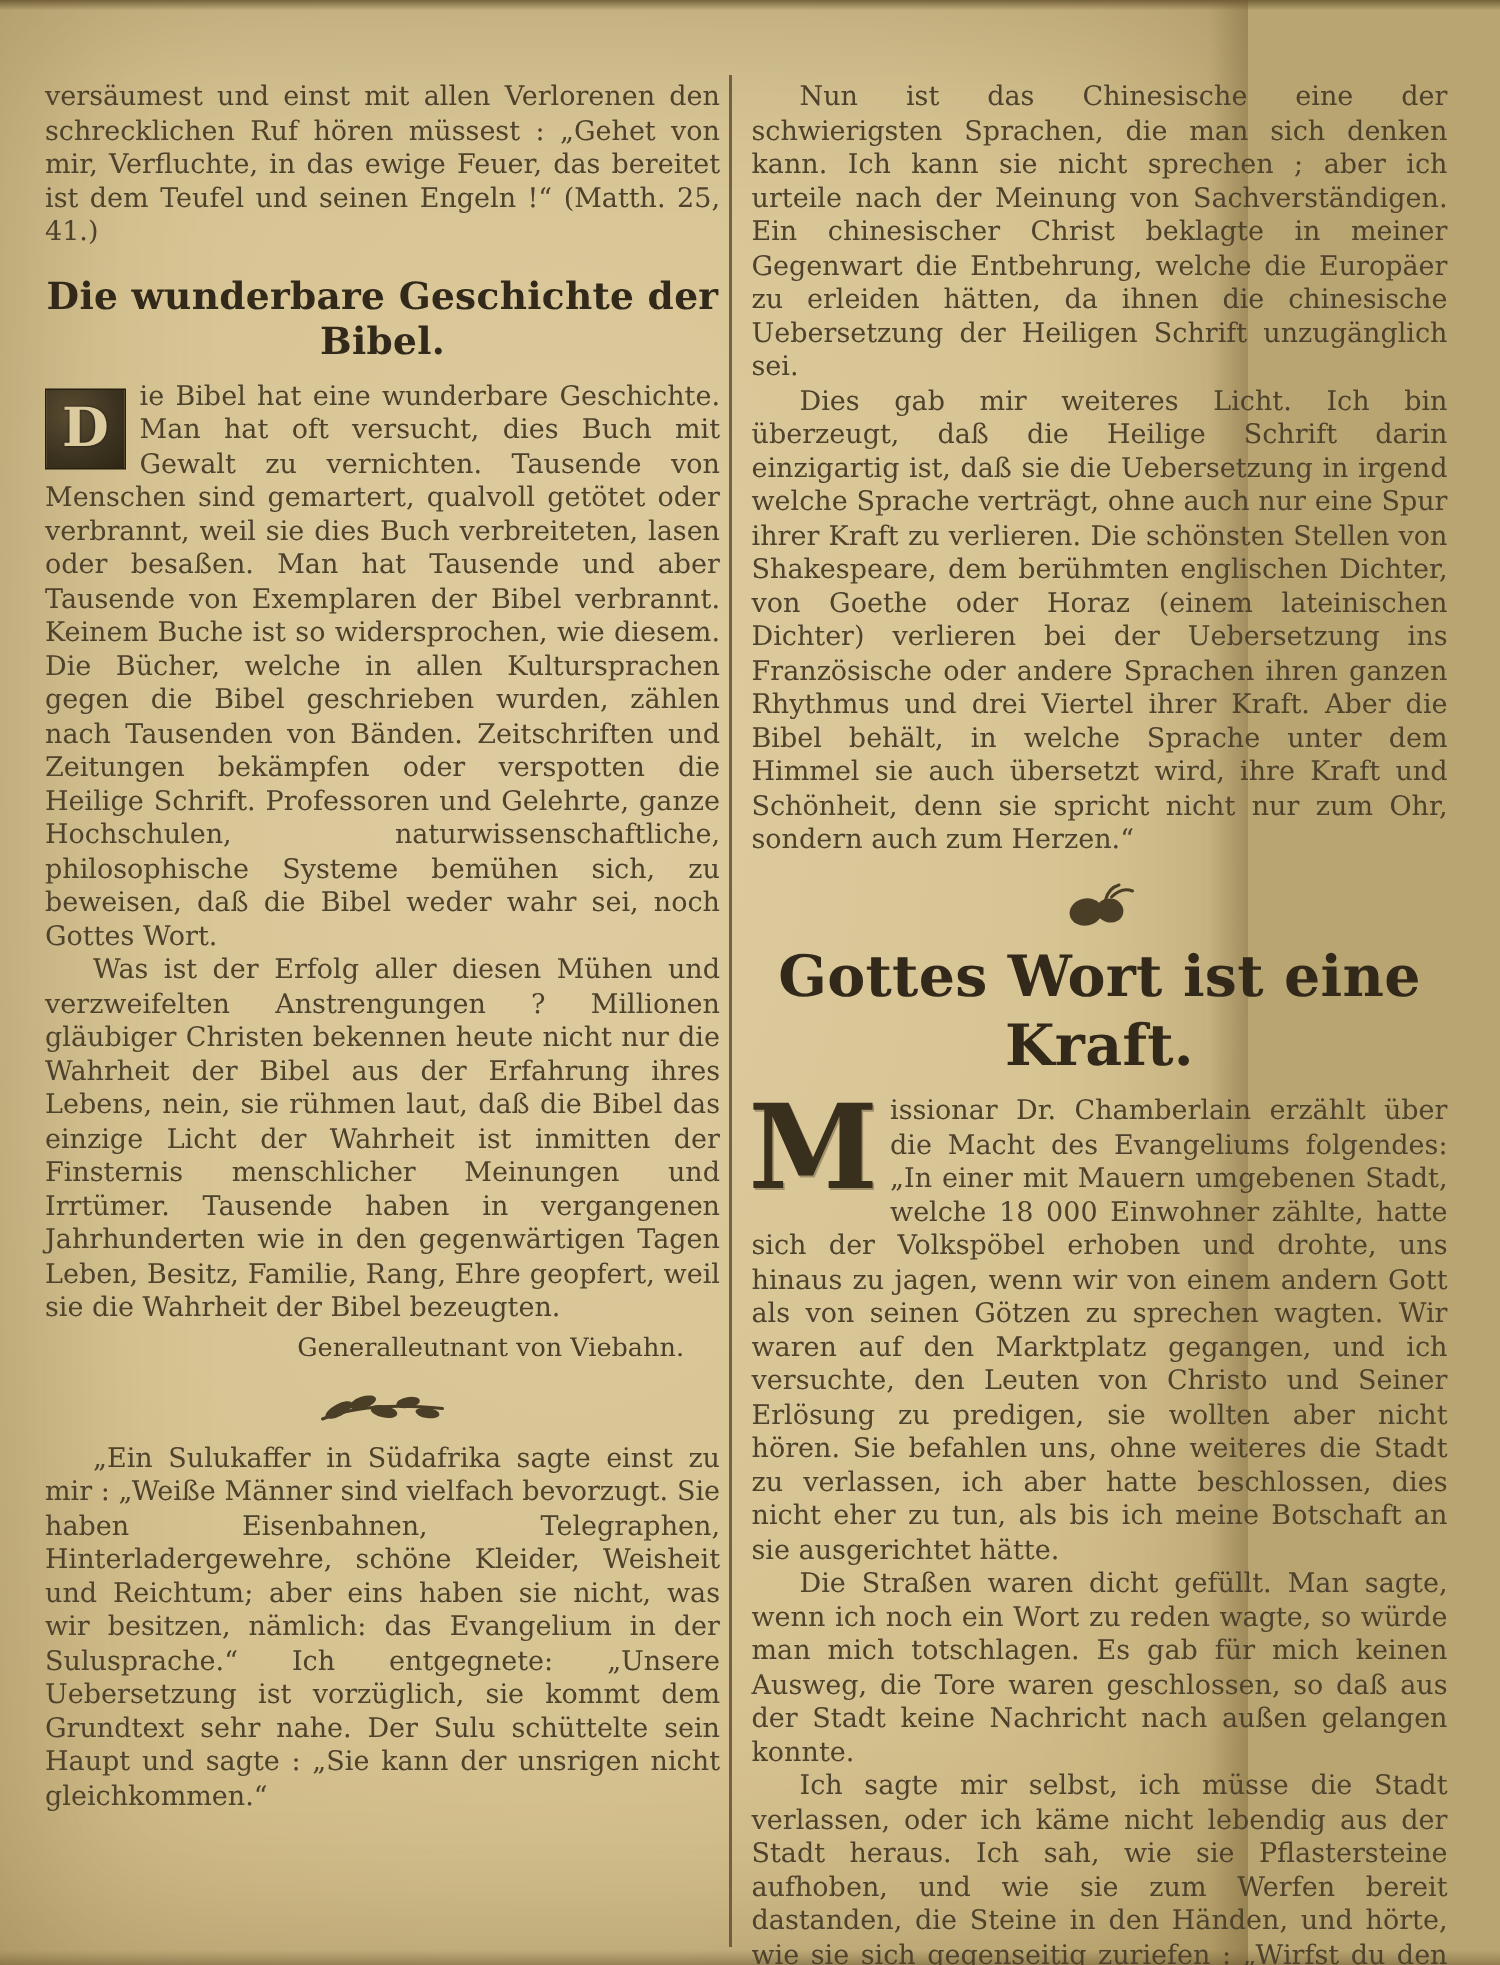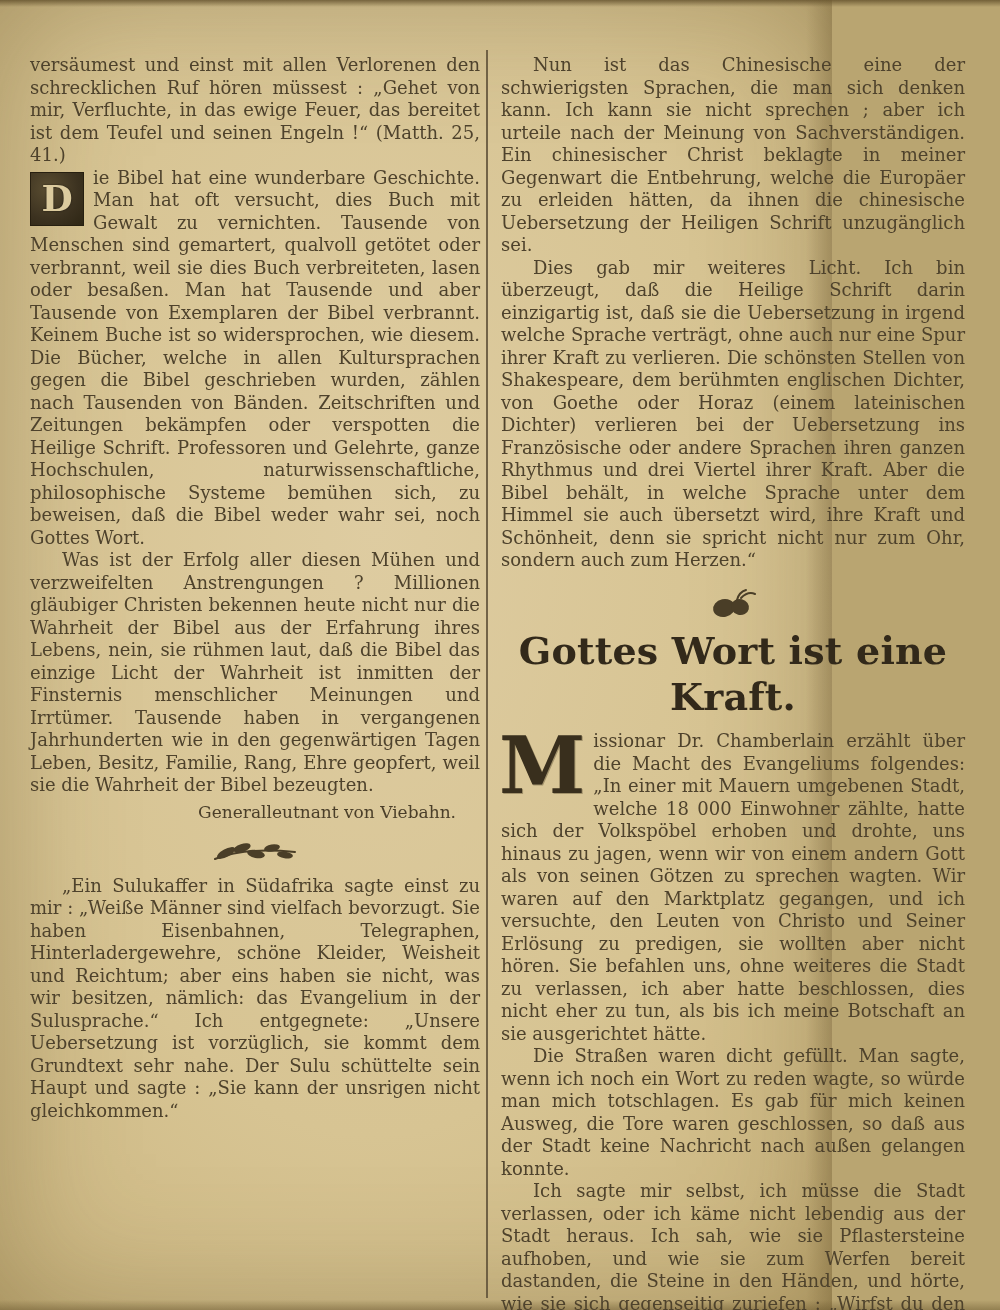--- a/index.html
+++ b/index.html
@@ -71,20 +71,21 @@
 
   <div class="edge-top"></div>
   <div class="edge-right"></div>
   <div class="edge-bottom"></div>
   <div class="divider"></div>
 
   <div class="col col-left">
 
     <p class="body-text">versäumest und einst mit allen Verlorenen den schrecklichen Ruf hören müssest : „Gehet von mir, Verfluchte, in das ewige Feuer, das bereitet ist dem Teufel und seinen Engeln !“ (Matth. 25, 41.)</p>
 
+    <h2 class="headline h-section">Die wunderbare Geschichte der Bibel.</h2>
 
     <p class="body-text">
       <span class="dropcap-box">D</span><span>ie Bibel hat eine wunderbare Geschichte. Man hat oft versucht, dies Buch mit Gewalt zu vernichten. Tausende von Menschen sind gemartert, qualvoll getötet oder verbrannt, weil sie dies Buch verbreiteten, lasen oder besaßen. Man hat Tausende und aber Tausende von Exemplaren der Bibel verbrannt. Keinem Buche ist so widersprochen, wie diesem. Die Bücher, welche in allen Kultursprachen gegen die Bibel geschrieben wurden, zählen nach Tausenden von Bänden. Zeitschriften und Zeitungen bekämpfen oder verspotten die Heilige Schrift. Professoren und Gelehrte, ganze Hochschulen, naturwissenschaftliche, philosophische Systeme bemühen sich, zu beweisen, daß die Bibel weder wahr sei, noch Gottes Wort.</span>
     </p>
 
     <p class="body-text indent">Was ist der Erfolg aller diesen Mühen und verzweifelten Anstrengungen ? Millionen gläubiger Christen bekennen heute nicht nur die Wahrheit der Bibel aus der Erfahrung ihres Lebens, nein, sie rühmen laut, daß die Bibel das einzige Licht der Wahrheit ist inmitten der Finsternis menschlicher Meinungen und Irrtümer. Tausende haben in vergangenen Jahrhunderten wie in den gegenwärtigen Tagen Leben, Besitz, Familie, Rang, Ehre geopfert, weil sie die Wahrheit der Bibel bezeugten.</p>
 
     <div class="signature">Generalleutnant von Viebahn.</div>
 
     <div class="ornament">

